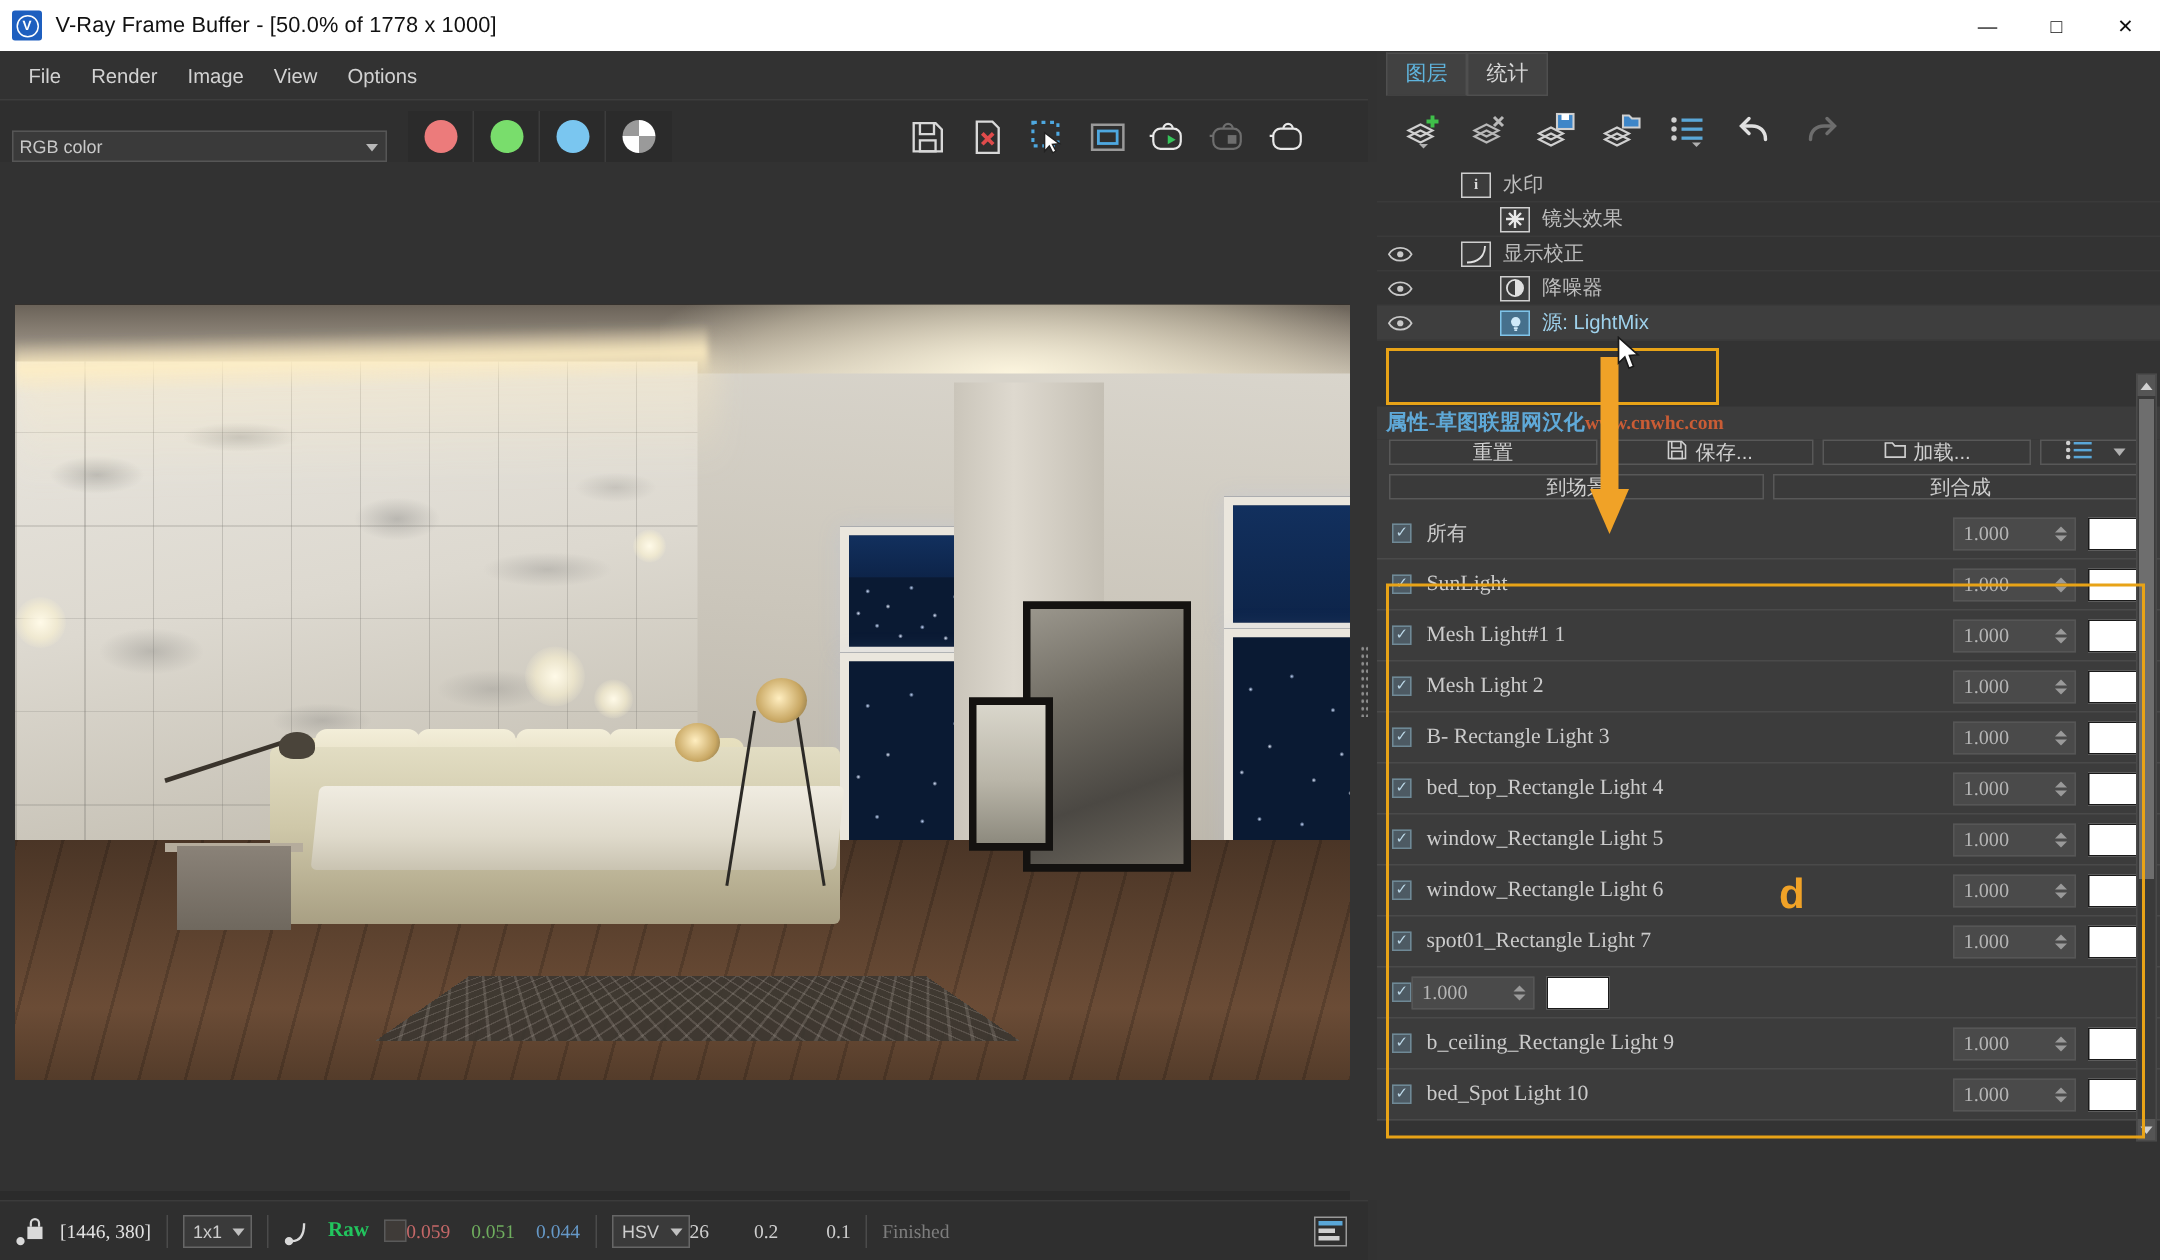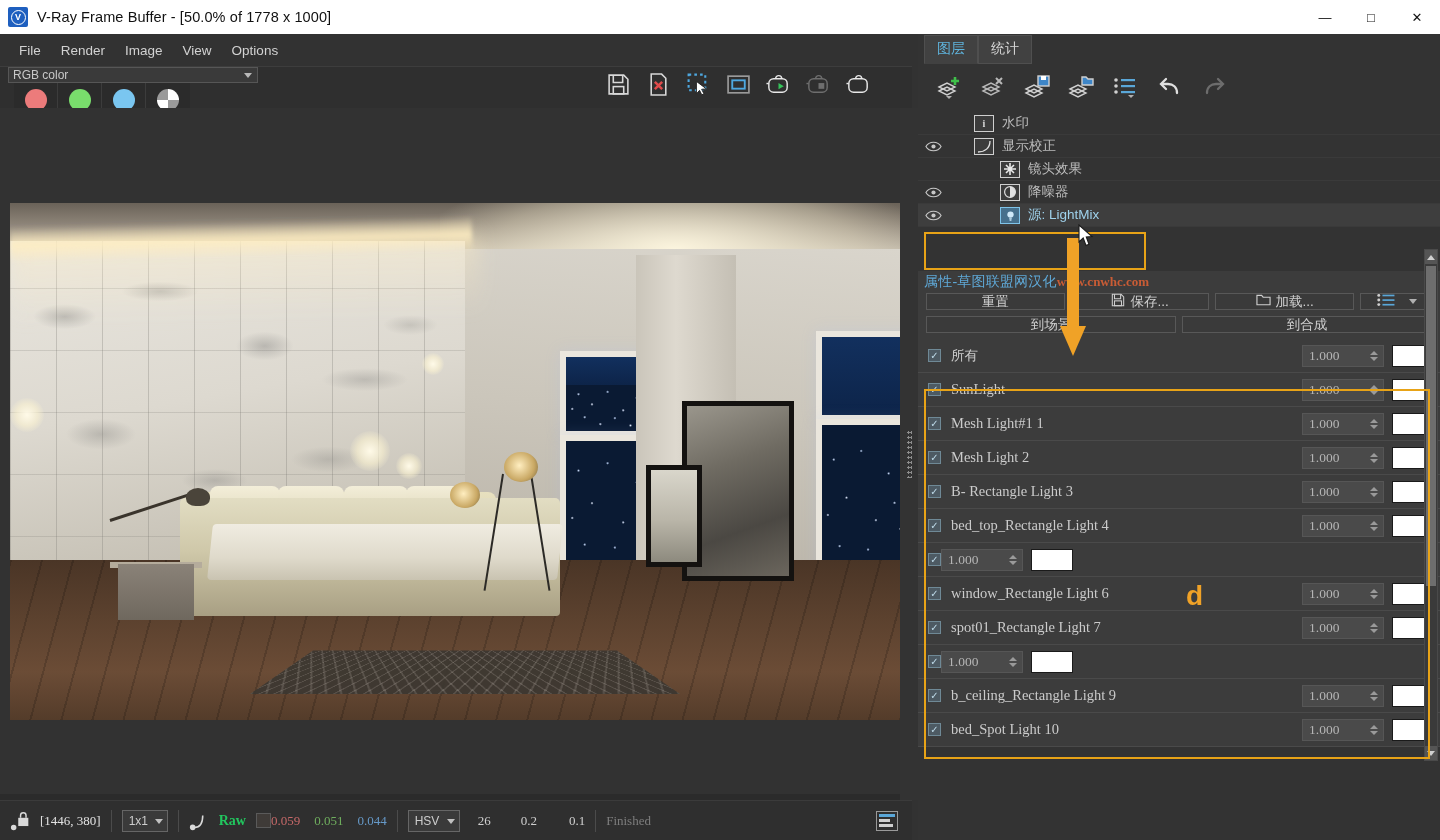--- a/index.html
+++ b/index.html
@@ -38,23 +38,22 @@
     position: absolute; left: 0; top: 34px; width: 912px; height: 32px;
     background: #323232; display: flex; align-items: center; padding-left: 10px;
   }
   .menu-item {
     color: #d2d2d2; font-size: 13.5px; padding: 4px 9px; margin-right: 2px;
   }
 
   
   .ltoolbar {
     position: absolute; left: 0; top: 66px; width: 912px; height: 42px;
-    background: #2f2f2f; display: flex; align-items: flex-start;
+    background: #2f2f2f; display: flex; align-items: flex-end;
     border-top: 1px solid #3d3d3d;
-    flex-direction: column;
   }
   .combo {
     margin-left: 8px; width: 250px; height: 21px; background: #3a3a3a;
     border: 1px solid #565656; color: #c8c8c8; font-size: 12px;
     display: flex; align-items: center; padding: 0 4px; position: relative;
   }
   .combo .caret {
     position: absolute; right: 5px; top: 50%; margin-top: -2px;
     border-left: 4px solid transparent; border-right: 4px solid transparent;
     border-top: 5px solid #b8b8b8;
@@ -318,21 +317,21 @@
   .sel-outline {
     position: absolute; left: 6px; top: 198px; width: 222px; height: 38px;
     border: 2px solid #e8a317; pointer-events: none;
   }
 
   .prop-header {
     margin-top: 44px; height: 22px; background: #3c3c3c; display: flex;
     align-items: center; padding-left: 6px;
   }
   .prop-header .ph-text {
-    font-family: "Liberation Serif", serif; font-weight: normal; font-size: 14px;
+    font-family: "Liberation Serif", serif; font-weight: bold; font-size: 14px;
     color: #5fa9d8; letter-spacing: .2px;
   }
   .prop-header .ph-url {
     font-family: "Liberation Serif", serif; font-weight: bold; font-size: 13px;
     color: #c95c35;
   }
 
   .prop-body { background: #3c3c3c; padding: 0; position: relative; }
   .radio-row { display: flex; height: 32px; align-items: center; padding: 0 10px; }
   .radio { display: flex; align-items: center; justify-content: center; flex: 1; font-size: 13.5px; color: #cfcfcf; }
@@ -609,21 +608,21 @@
     <span style="margin-left:8px;font-family:'Liberation Serif',serif;font-weight:bold;font-size:14px;color:#22c55e;">Raw</span>
     <div class="sb-swatch" style="margin-left:10px;"></div>
     <span class="sb-num" style="margin-left:0;color:#c56868;">0.059</span>
     <span class="sb-num" style="margin-left:14px;color:#6fae5e;">0.051</span>
     <span class="sb-num" style="margin-left:14px;color:#6699c8;">0.044</span>
     <div class="sb-sep"></div>
     <div class="sb-combo" style="min-width:52px">
       <span>HSV</span>
       <span class="caret"></span>
     </div>
-    <span class="sb-num" style="margin-left:18px;color:#cfcfcf;">26</span>
+    <span class="sb-num" style="color:#cfcfcf;">26</span>
     <span class="sb-num" style="margin-left:30px;color:#cfcfcf;">0.2</span>
     <span class="sb-num" style="margin-left:32px;color:#cfcfcf;">0.1</span>
     <div class="sb-sep"></div>
     <span style="color:#7d7d7d;font-size:13px;font-family:'Liberation Serif',serif;">Finished</span>
     <div class="sb-panel-icon">
       <div style="height:3px;background:#5aa7d8;width:100%"></div>
       <div style="height:3px;background:#cfcfcf;width:70%"></div>
       <div style="height:3px;background:#cfcfcf;width:85%"></div>
     </div>
   </div>
@@ -695,42 +694,42 @@
 
       <div class="layer-row">
         <div class="eye"></div>
         <div class="lic indent1">
           <span style="color:#dcdcdc;font-size:10px;font-weight:bold;font-family:'Liberation Serif',serif;">i</span>
         </div>
         <div class="lbl">水印</div>
       </div>
 
       <div class="layer-row">
+        <div class="eye"></div>
+        <div class="lic" style="margin-left:52px">
+          <svg width="14" height="14" viewBox="0 0 14 14" fill="none" stroke="#e8e8e8" stroke-width="1.6">
+            <path d="M7 1v12M1 7h12M3 3l8 8M11 3l-8 8"></path>
+          </svg>
+        </div>
+        <div class="lbl">镜头效果</div>
+      </div>
+
+      <div class="layer-row">
         <div class="eye">
           <svg width="17" height="11" viewBox="0 0 18 11" fill="none" stroke="#c8c8c8" stroke-width="1.2">
             <path d="M1 5.5C3 2 6 1 9 1s6 1 8 4.5C15 9 12 10 9 10S3 9 1 5.5z"></path>
             <circle cx="9" cy="5.5" r="2.2" fill="#c8c8c8" stroke="none"></circle>
           </svg>
         </div>
         <div class="lic indent1">
           <svg width="15" height="13" viewBox="0 0 15 13" fill="none" stroke="#e0e0e0" stroke-width="1.3">
             <path d="M1 12C8 12 13 8 13 1"></path>
           </svg>
         </div>
         <div class="lbl">显示校正</div>
-      </div>
-
-      <div class="layer-row">
-        <div class="eye"></div>
-        <div class="lic" style="margin-left:52px">
-          <svg width="14" height="14" viewBox="0 0 14 14" fill="none" stroke="#e8e8e8" stroke-width="1.6">
-            <path d="M7 1v12M1 7h12M3 3l8 8M11 3l-8 8"></path>
-          </svg>
-        </div>
-        <div class="lbl">镜头效果</div>
       </div>
 
       <div class="layer-row">
         <div class="eye">
           <svg width="17" height="11" viewBox="0 0 18 11" fill="none" stroke="#c8c8c8" stroke-width="1.2">
             <path d="M1 5.5C3 2 6 1 9 1s6 1 8 4.5C15 9 12 10 9 10S3 9 1 5.5z"></path>
             <circle cx="9" cy="5.5" r="2.2" fill="#c8c8c8" stroke="none"></circle>
           </svg>
         </div>
         <div class="lic" style="margin-left:52px">
@@ -890,20 +889,21 @@
             <span class="arrows">
               <span class="ar-up"></span>
               <span class="ar-dn"></span>
             </span>
           </span>
           <span class="swatch"></span>
         </div>
 
         <div class="lm-row">
           <span class="cb">✓</span>
+          <span class="nm">window_Rectangle Light 5</span>
           <span class="spin">
             <span>1.000</span>
             <span class="arrows">
               <span class="ar-up"></span>
               <span class="ar-dn"></span>
             </span>
           </span>
           <span class="swatch"></span>
         </div>
 

